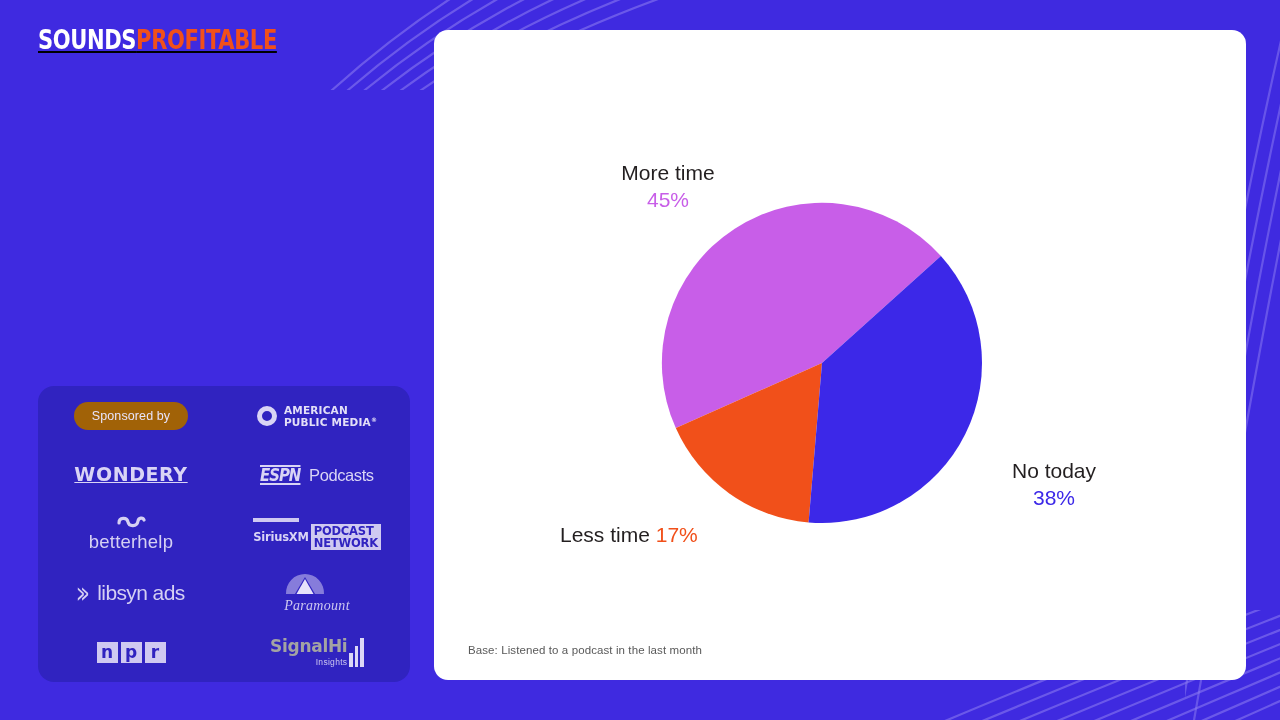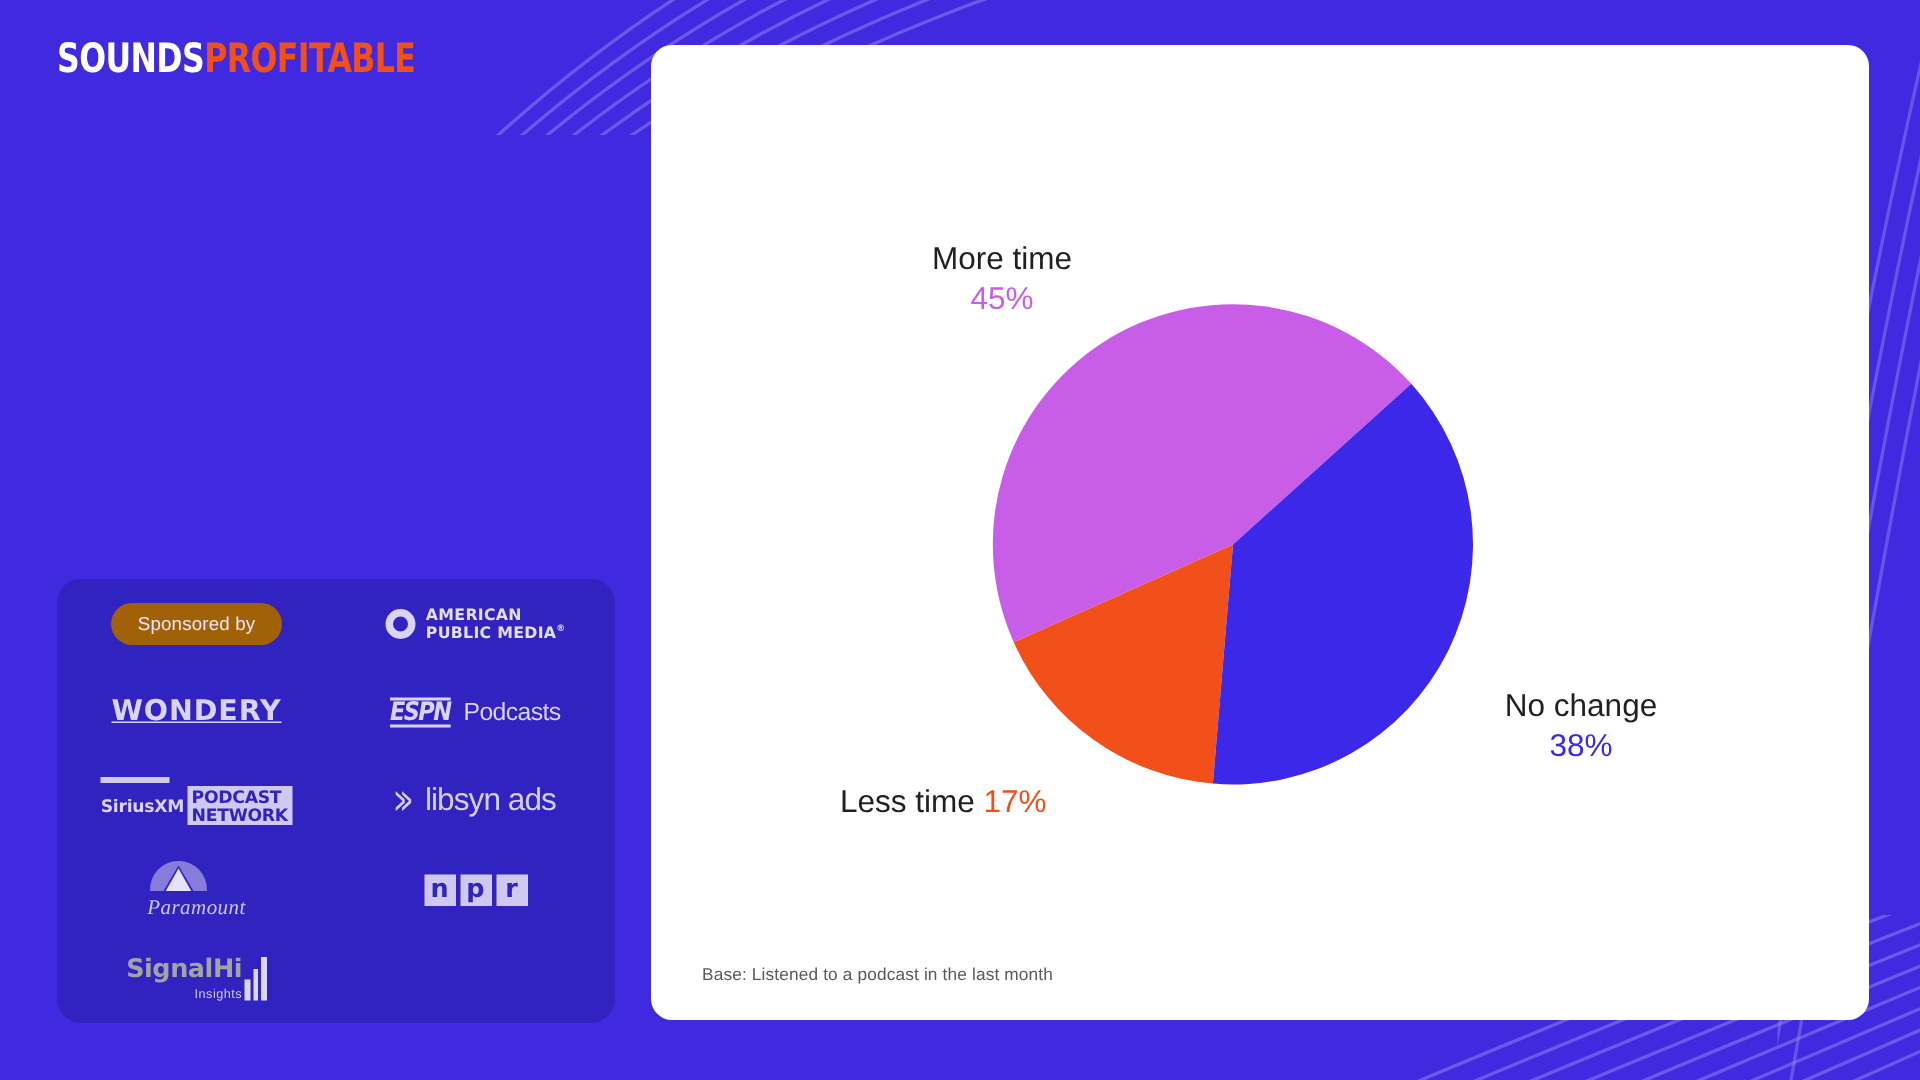--- a/index.html
+++ b/index.html
@@ -29,20 +29,21 @@
     opacity: 0.55;
   }
   .deco svg { display: block; }
 
   
   #left-col {
     position: absolute;
     left: 38px;
     top: 26px;
     width: 380px;
+    text-decoration: underline;
   }
   #logo {
     font-family: "DejaVu Sans", sans-serif;
     font-weight: bold;
     font-size: 27px;
     letter-spacing: -0.5px;
     line-height: 1;
     white-space: nowrap;
     transform: scaleX(0.78);
     transform-origin: left center;
@@ -361,20 +362,28 @@
         <div class="logo-txt wondery">WONDERY</div>
       </div>
 
       <div class="sponsor-cell">
         <div class="espn">
           <span class="espn-mark">ESPN</span>
           <span class="espn-pods">Podcasts</span>
         </div>
       </div>
 
+      <div class="sponsor-cell">
+        <div class="bh">
+          <svg width="30" height="13" viewBox="0 0 30 13">
+            <path d="M3 8 C 3 2, 11 2, 12 7 C 13 12, 21 12, 22 6 C 22.6 2.5, 27 2, 28 5" fill="none" stroke="#d5d0f3" stroke-width="3.2" stroke-linecap="round"></path>
+          </svg>
+          <div class="bh-txt">betterhelp</div>
+        </div>
+      </div>
 
       <div class="sponsor-cell">
         <div class="sxm">
           <div class="sxm-bar"></div>
           <div class="sxm-row">
             <span class="sxm-a">SiriusXM</span>
             <span class="sxm-b">
               <span style="display:block">PODCAST</span>
               <span style="display:block">NETWORK</span>
             </span>
@@ -435,21 +444,21 @@
 
         <path d="M 388 333 L 374.6 492.4 A 160 160 0 0 0 506.9 225.9 Z" fill="#3c28e8"></path>
       </svg>
 
       <div class="pie-label" id="label-more">
         <span>More time</span>
         <span class="pct">45%</span>
       </div>
 
       <div class="pie-label" id="label-nochange">
-        <span>No change</span>
+        <span>No today</span>
         <span class="pct">38%</span>
       </div>
 
       <div class="pie-label" id="label-less">
         <span>Less time</span>
         <span class="pct">17%</span>
       </div>
     </div>
 
     <div id="base-note">Base: Listened to a podcast in the last month</div>

